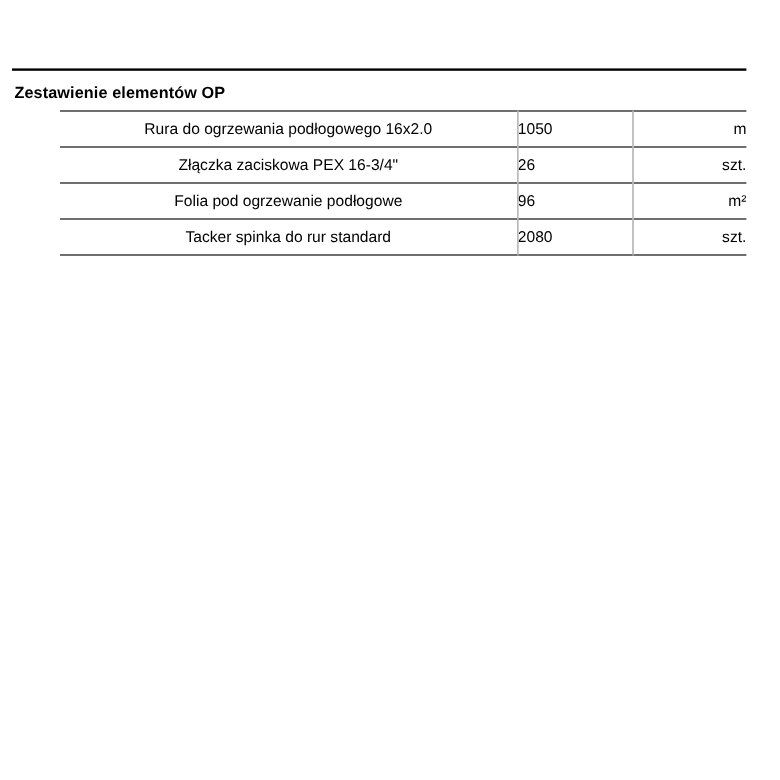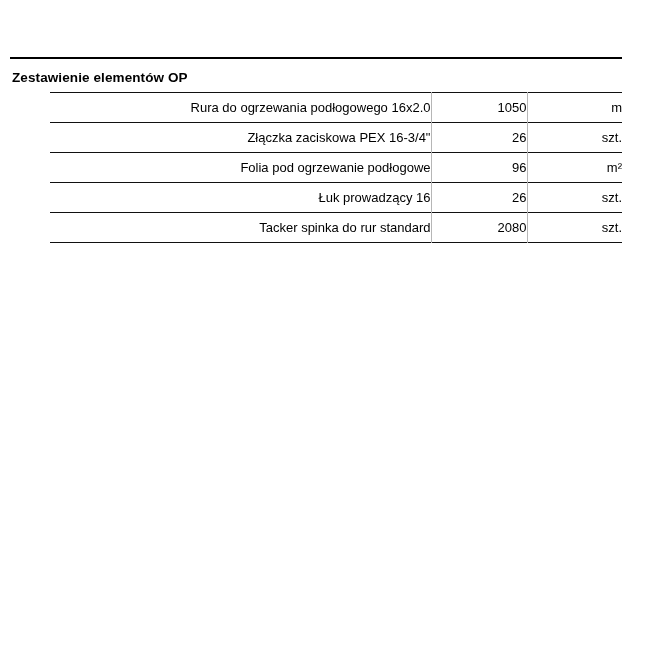--- a/index.html
+++ b/index.html
@@ -77,28 +77,27 @@
     overflow: hidden;
   }
 
   
   table.items tr.last-row td {
     border-bottom: 1.6px solid #111111;
   }
 
   td.c-name {
     width: 381px;
-    text-align: right;
+    text-align: center;
     padding-left: 7px;
     box-sizing: border-box;
   }
 
   td.c-qty {
     width: 96px;
-    text-align: right;
     padding-right: 3px;
     box-sizing: border-box;
     border-left: 1px solid #b6b6b6;
   }
 
   td.c-unit {
     width: 95px;
     text-align: right;
     padding-right: 4px;
     box-sizing: border-box;
@@ -145,25 +144,20 @@
         </tr>
 
 
 
         <tr>
           <td class="c-name">Folia pod ogrzewanie podłogowe</td>
           <td class="c-qty">96</td>
           <td class="c-unit">m²</td>
         </tr>
 
-        <tr>
-          <td class="c-name">Łuk prowadzący 16</td>
-          <td class="c-qty">26</td>
-          <td class="c-unit">szt.</td>
-        </tr>
 
         <tr class="last-row">
           <td class="c-name">Tacker spinka do rur standard</td>
           <td class="c-qty">2080</td>
           <td class="c-unit">szt.</td>
         </tr>
 
       </tbody>
     </table>
   </div>

